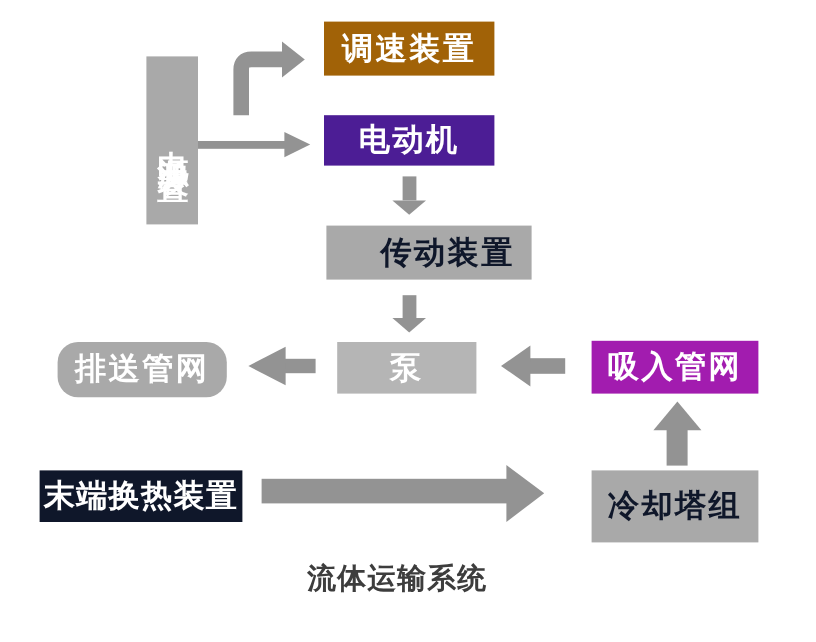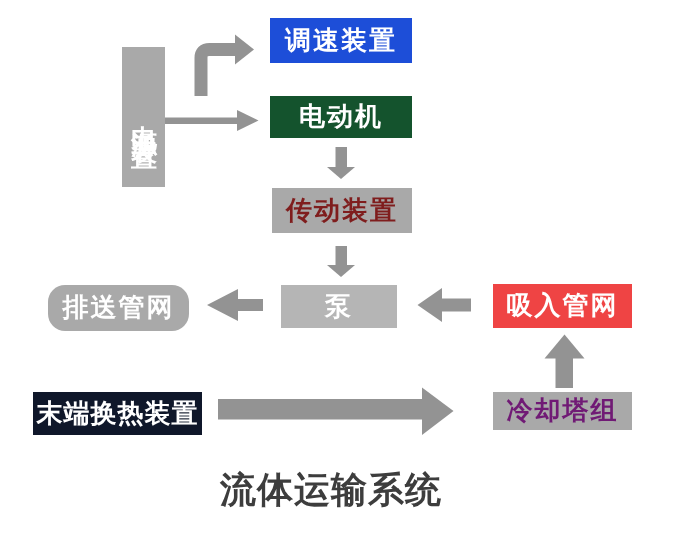--- a/index.html
+++ b/index.html
@@ -33,21 +33,21 @@
     text-orientation: upright;
     letter-spacing: 6px;
     white-space: normal;
   }
   .diagram-title {
     position: absolute;
     left: 0;
     top: 466px;
     width: 662px;
     text-align: center;
-    font-size: 36px;
+    font-size: 24px;
     font-weight: bold;
     letter-spacing: 1px;
   }
 </style>
 </head>
 <body>
 
 <div class="canvas">
 
   <svg class="arrow-layer" viewBox="0 0 680 535" xmlns="http://www.w3.org/2000/svg">
@@ -90,47 +90,47 @@
     <g>
       <rect x="218" y="399" width="205" height="20.5" fill="#939393"></rect>
       <polygon points="422,387.5 422,435 453.5,411" fill="#939393"></polygon>
     </g>
   </svg>
 
   <div class="node vertical" style="left: 122px; top: 47px; width: 43px; height: 140px; background-color: rgb(169, 169, 169); color: rgb(255, 255, 255);">
     <span>电源装置</span>
   </div>
 
-  <div class="node" style="left: 270px; top: 18px; width: 142px; height: 45px; background-color: #1d4ed8; color: rgb(255, 255, 255); align-items: center;">
+  <div class="node" style="left: 270px; top: 18px; width: 142px; height: 45px; background-color: #a16207; color: rgb(255, 255, 255); align-items: center;">
     <span>调速装置</span>
   </div>
 
-  <div class="node" style="left: 270px; top: 96px; width: 142px; height: 42px; background-color: #14532d; color: rgb(255, 255, 255);">
+  <div class="node" style="left: 270px; top: 96px; width: 142px; height: 42px; background-color: #4c1d95; color: rgb(255, 255, 255);">
     <span>电动机</span>
   </div>
 
-  <div class="node" style="left: 272px; top: 188px; width: 140px; height: 45px; background-color: rgb(169, 169, 169); color: #7f1d1d;">
+  <div class="node" style="left: 272px; top: 188px; width: 140px; height: 45px; background-color: rgb(169, 169, 169); color: #0f172a; padding-left: 31px;">
     <span>传动装置</span>
   </div>
 
   <div class="node" style="left: 281px; top: 285px; width: 116px; height: 43px; background-color: rgb(181, 181, 181); color: rgb(255, 255, 255);">
     <span>泵</span>
   </div>
 
   <div class="node" style="left: 48px; top: 285px; width: 141px; height: 46px; background-color: rgb(169, 169, 169); color: rgb(255, 255, 255); border-radius: 17px;">
     <span>排送管网</span>
   </div>
 
-  <div class="node" style="left: 493px; top: 284px; width: 139px; height: 44px; background-color: #ef4444; color: rgb(255, 255, 255);">
+  <div class="node" style="left: 493px; top: 284px; width: 139px; height: 44px; background-color: #a21caf; color: rgb(255, 255, 255);">
     <span>吸入管网</span>
   </div>
 
   <div class="node" style="left: 33px; top: 392px; width: 169px; height: 43px; letter-spacing: 1px; background-color: #0f172a; color: rgb(255, 255, 255);">
     <span>末端换热装置</span>
   </div>
 
-  <div class="node" style="left: 493px; top: 392px; width: 139px; height: 38px; background-color: rgb(169, 169, 169); color: #701a75;">
+  <div class="node" style="left: 493px; top: 392px; width: 139px; height: 60px; background-color: rgb(169, 169, 169); color: #0f172a;">
     <span>冷却塔组</span>
   </div>
 
   <div class="diagram-title" style="color: rgb(61, 61, 61);">流体运输系统</div>
 
 </div>
 
 </body></html>

